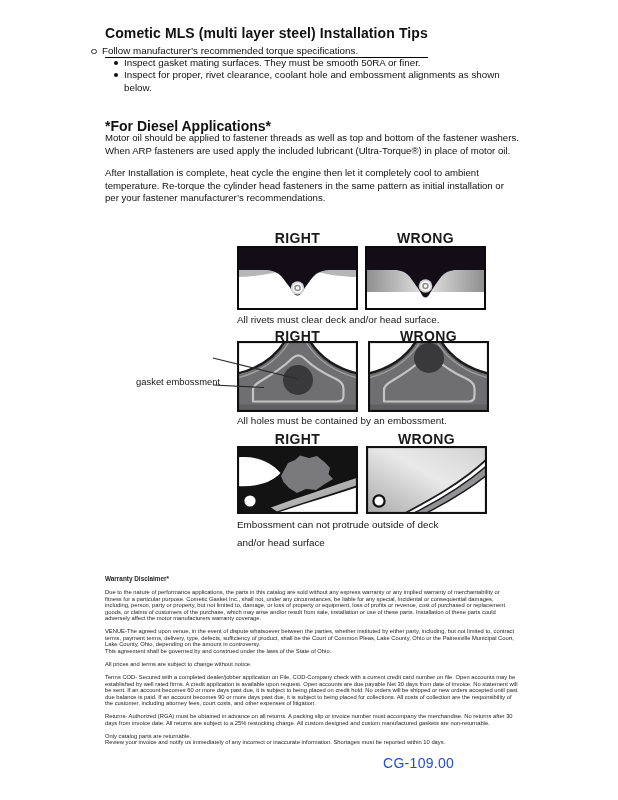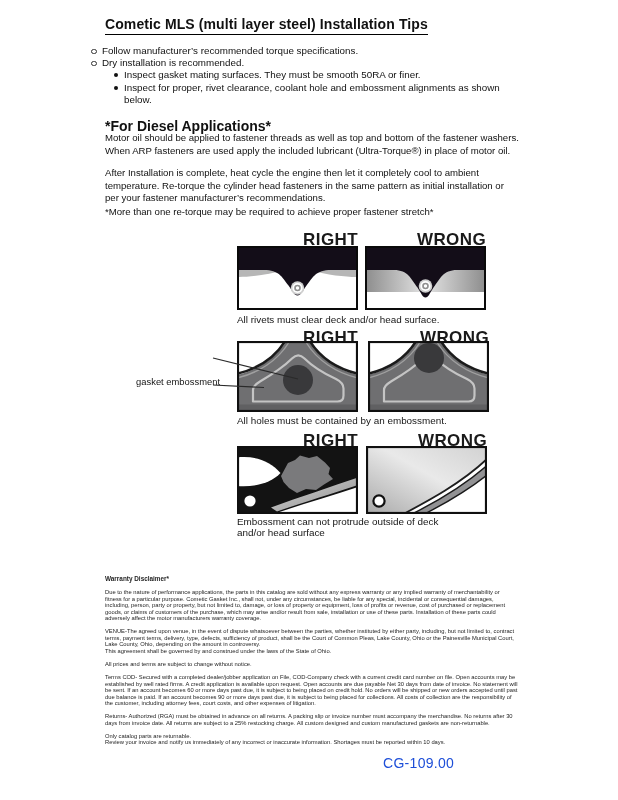--- a/index.html
+++ b/index.html
@@ -1,58 +1,56 @@
 <!DOCTYPE html>
 <html><head>
 <meta charset="utf-8">
 <style>
   html,body{margin:0;padding:0;background:#fff;}
   .page{position:relative;width:618px;height:800px;background:#ffffff;overflow:hidden;
         font-family:"Liberation Sans", sans-serif;color:#111;}
   .abs{position:absolute;}
-  .title{left:105px;top:16px;font-size:14px;font-weight:bold;
-         border-bottom:1.5px solid #000;padding-bottom:2px;letter-spacing:.1px;}
+  .title{left:105px;top:25px;font-size:14px;font-weight:bold;
+         border-bottom:1.5px solid #000;padding-bottom:16px;letter-spacing:.1px;}
   .tips{left:91px;top:45px;width:430px;font-size:9.8px;line-height:12.2px;}
   .tip{position:relative;padding-left:11px;}
   .tip::before{content:"";position:absolute;left:0;top:3.5px;width:3.5px;height:3.5px;
                border:1px solid #333;border-radius:50%;}
   .sub{position:relative;margin-left:23px;padding-left:10px;}
   .sub::before{content:"";position:absolute;left:0;top:4px;width:4px;height:4px;
                background:#111;border-radius:50%;}
   .diesel-h{left:105px;top:118px;font-size:14px;font-weight:bold;}
   .para{left:105px;width:415px;font-size:9.6px;line-height:12.6px;}
   .p1{top:132px;} .p2{top:167px;} .note{top:206px;}
-  .dlabel{width:121px;text-align:right;font-size:17px;font-weight:700;letter-spacing:.4px;color:#1a1a1a;}
+  .dlabel{width:121px;text-align:center;font-size:14px;font-weight:700;letter-spacing:.4px;color:#1a1a1a;}
   .caption{font-size:9.9px;color:#151515;}
   .side-label{width:108px;text-align:right;font-size:9.4px;line-height:10.6px;color:#151515;}
   svg{display:block;}
   .warranty{left:105px;top:575px;width:413px;color:#242424;}
   .warranty h4{margin:0 0 7px 0;font-size:6.4px;}
   .warranty p{margin:0 0 6.5px 0;font-size:5.8px;line-height:6.55px;}
   .warranty p.tight{margin-bottom:0;}
   .code{left:383px;top:755px;font-size:14px;color:#1d4ed8;letter-spacing:.3px;}
 </style>
 </head>
 <body>
 
 <div class="page">
 
   <div class="abs title">Cometic MLS (multi layer steel) Installation Tips</div>
 
   <div class="abs tips">
     <div class="tip">Follow manufacturer’s recommended torque specifications.</div>
-    <div class="tip">Dry installation is recommended.</div>
     <div class="sub">Inspect gasket mating surfaces. They must be smooth 50RA or finer.</div>
     <div class="sub">Inspect for proper, rivet clearance, coolant hole and embossment alignments as shown below.</div>
   </div>
 
   <div class="abs diesel-h">*For Diesel Applications*</div>
   <div class="abs para p1">Motor oil should be applied to fastener threads as well as top and bottom of the fastener washers. When ARP fasteners are used apply the included lubricant (Ultra-Torque®) in place of motor oil.</div>
   <div class="abs para p2">After Installation is complete, heat cycle the engine then let it completely cool to ambient temperature. Re-torque the cylinder head fasteners in the same pattern as initial installation or per your fastener manufacturer’s recommendations.</div>
-  <div class="abs para note">*More than one re-torque may be required to achieve proper fastener stretch*</div>
 
   <div class="abs dlabel" style="left:237px;top:230px;">RIGHT</div>
   <div class="abs dlabel" style="left:365px;top:230px;">WRONG</div>
 
   <svg class="abs" style="left:237px;top:246px;" width="121" height="64" viewBox="0 0 121 64">
     <rect width="121" height="64" fill="#ffffff"></rect>
     <path d="M2,24 H47 C32,29 12,31 2,31 Z" fill="#b6b6b6"></path>
     <path d="M119,24 H74 C89,29 109,31 119,31 Z" fill="#b6b6b6"></path>
     <path d="M0,0 H121 V24 H94 C79,24 76,31 69.5,39.5 C65.5,45 64,49.5 60.5,49.5 C57,49.5 55.5,45 51.5,39.5 C45,31 42,24 27,24 H0 Z" fill="#130d18"></path>
     <g>
@@ -153,21 +151,21 @@
       </linearGradient>
     </defs>
     <rect width="121" height="68" fill="#ffffff"></rect>
     <path d="M0,0 H121 V13 C95,37.5 62,55 37.5,68 H0 Z" fill="url(#g4w)"></path>
     <path d="M37.5,68 C62,55 95,37.5 121,13" stroke="#1d1d1d" stroke-width="1.8" fill="none"></path>
     <path d="M46,68 C71,55.5 98,39.5 121,19.5 V29 C100,45.5 77,58.5 58.5,68 Z" fill="#929294" stroke="#1a1a1a" stroke-width="1.4"></path>
     <circle cx="13" cy="55" r="5.6" fill="#ffffff" stroke="#111111" stroke-width="2.2"></circle>
     <rect x="1" y="1" width="119" height="66" fill="none" stroke="#101010" stroke-width="2.2"></rect>
   </svg>
 
-  <div class="abs caption" style="left:237px;top:516px;width:220px;line-height:11px;">Embossment can not protrude outside of deck and/or head surface</div>
+  <div class="abs caption" style="left:237px;top:516px;width:220px;line-height:18px;">Embossment can not protrude outside of deck and/or head surface</div>
 
   <div class="abs warranty">
     <h4>Warranty Disclaimer*</h4>
     <p>Due to the nature of performance applications, the parts in this catalog are sold without any express warranty or any implied warranty of merchantability or fitness for a particular purpose. Cometic Gasket Inc., shall not, under any circumstances, be liable for any special, incidental or consequential damages, including, person, party or property, but not limited to, damage, or loss of property or equipment, loss of profits or revenue, cost of purchased or replacement goods, or claims of customers of the purchase, which may arise and/or result from sale, installation or use of these parts. Installation of these parts could adversely affect the motor manufacturers warranty coverage.</p>
     <p class="tight">VENUE-The agreed upon venue, in the event of dispute whatsoever between the parties, whether instituted by either party, including, but not limited to, contract terms, payment terms, delivery, type, defects, sufficiency of product, shall be the Court of Common Pleas, Lake County, Ohio or the Painesville Municipal Court, Lake County, Ohio, depending on the amount in controversy.</p>
     <p>This agreement shall be governed by and construed under the laws of the State of Ohio.</p>
     <p>All prices and terms are subject to change without notice.</p>
     <p>Terms COD- Secured with a completed dealer/jobber application on File, COD-Company check with a current credit card number on file. Open accounts may be established by well rated firms. A credit application is available upon request. Open accounts are due payable Net 30 days from date of invoice. No statement will be sent. If an account becomes 60 or more days past due, it is subject to being placed on credit hold. No orders will be shipped or new orders accepted until past due balance is paid. If an account becomes 90 or more days past due, it is subject to being placed for collections. All costs of collection are the responsibility of the customer, including attorney fees, court costs, and other expenses of litigation.</p>
     <p>Returns- Authorized (RGA) must be obtained in advance on all returns. A packing slip or invoice number must accompany the merchandise. No returns after 30 days from invoice date. All returns are subject to a 25% restocking charge. All custom designed and custom manufactured gaskets are non-returnable.</p>
     <p class="tight">Only catalog parts are returnable.</p>

